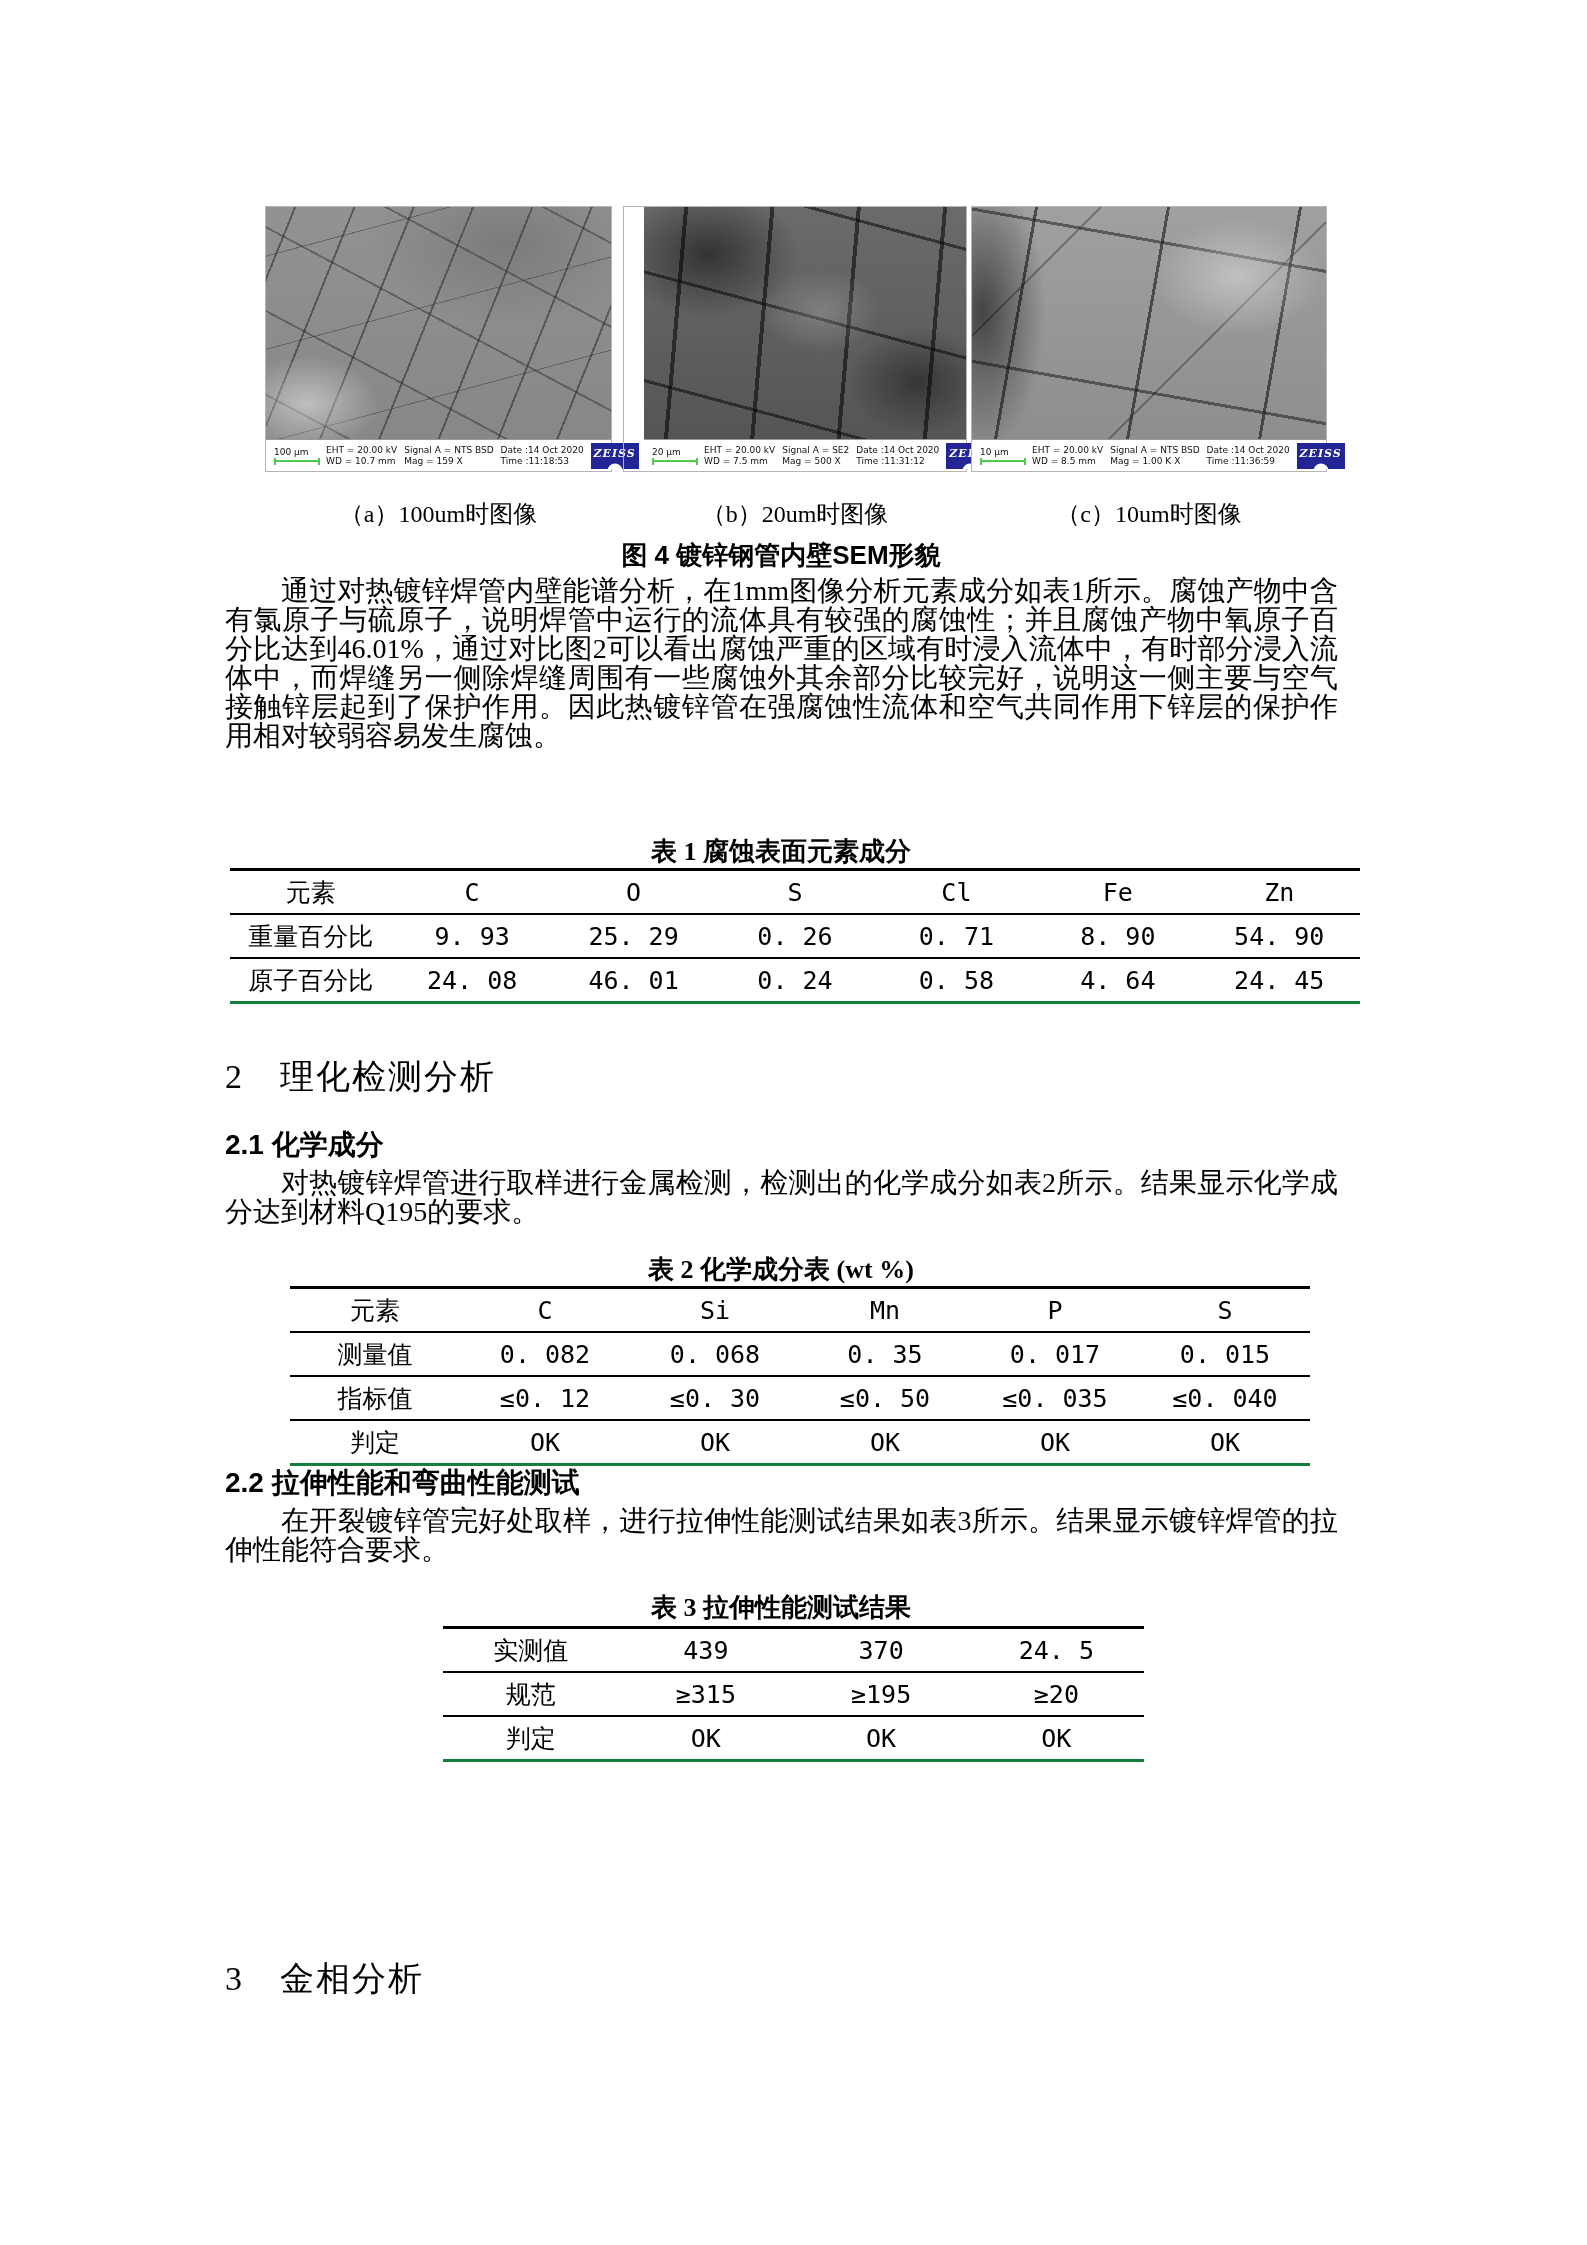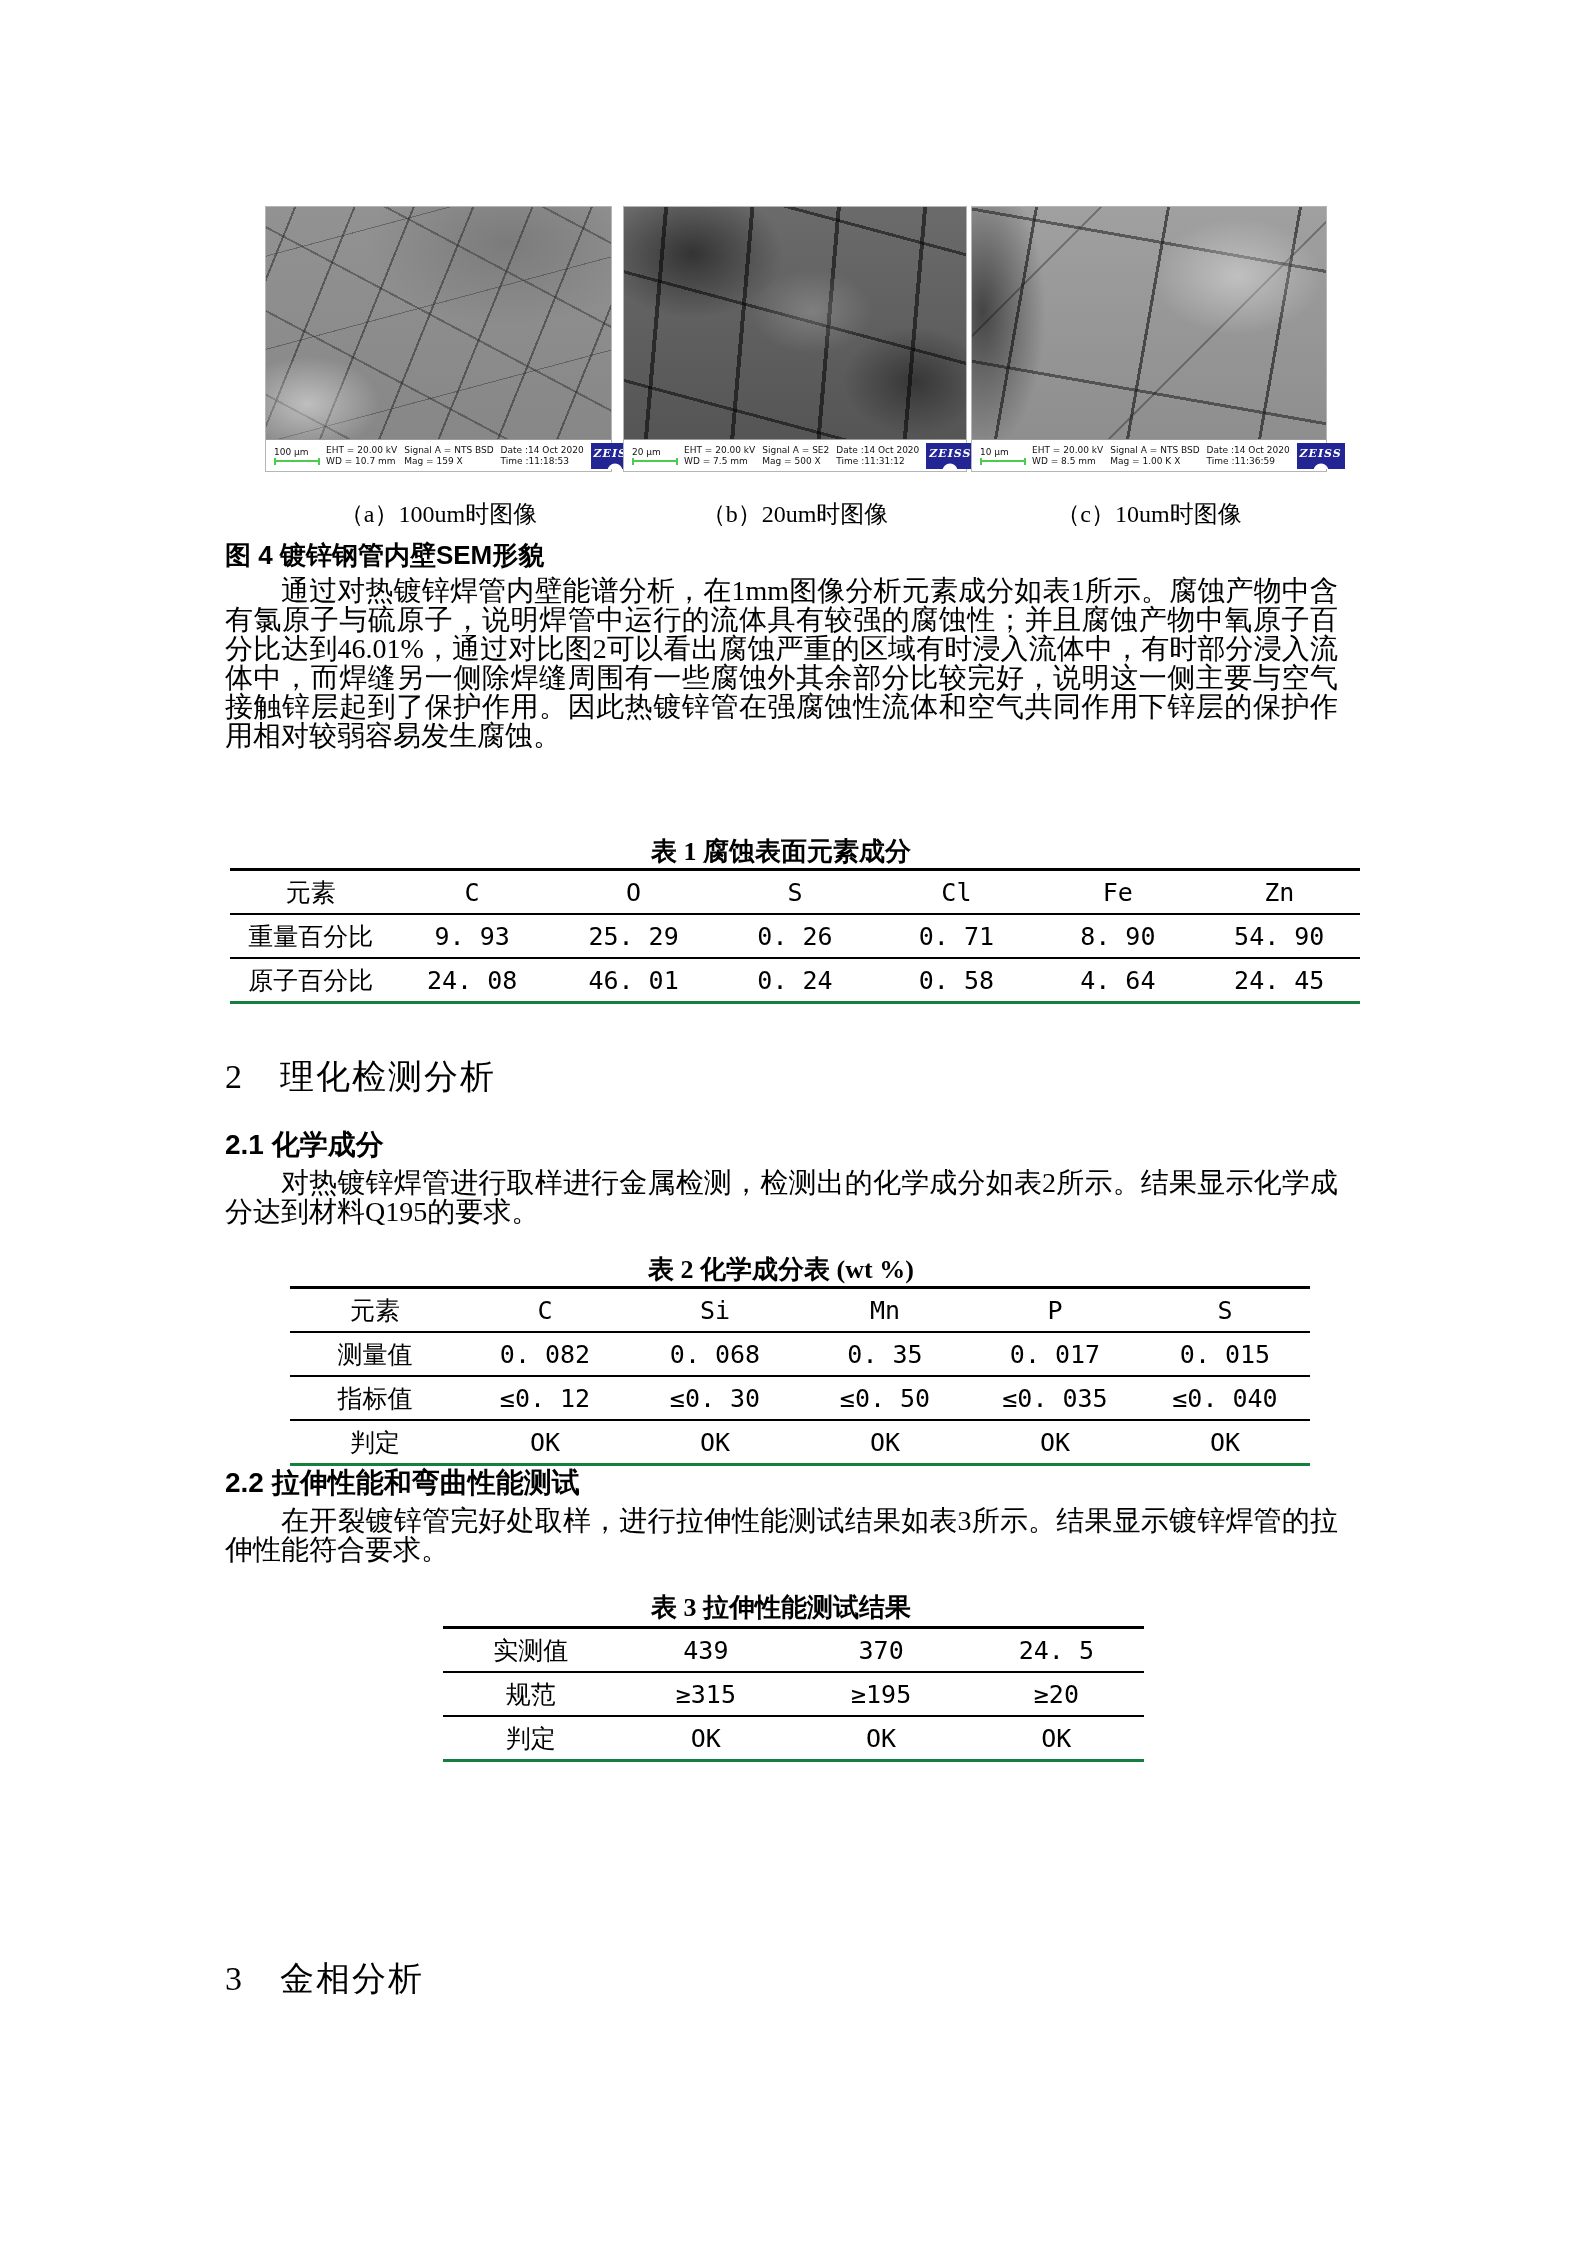--- a/index.html
+++ b/index.html
@@ -5,21 +5,21 @@
   html,body{margin:0;padding:0;background:#e8e8e8;}
   .page{
     position:relative; width:1587px; height:2245px; background:#ffffff;
     margin:0 auto; overflow:hidden; color:#000;
     font-family:"Liberation Serif", serif;
   }
   
   .fig-row{position:absolute; top:206px; left:265px; display:flex;}
   .sem{position:relative; height:266px; border:1px solid #b5b5b5; box-sizing:border-box; display:flex; flex-direction:column;}
   .sem-1{width:347px; margin-right:11px;}
-  .sem-2{width:344px; margin-right:4px;}
+  .sem-2{width:344px; margin-right:4px;padding-left:20px;}
   .sem-3{width:356px;}
   .sem-tex{flex:1;}
   .tex-a{background:
      radial-gradient(ellipse 120px 80px at 12% 85%, rgba(235,235,235,.55), transparent 60%),
      radial-gradient(ellipse 200px 120px at 70% 15%, rgba(60,60,60,.25), transparent 70%),
      repeating-linear-gradient(112deg, transparent 0 26px, rgba(35,35,35,.5) 26px 28px, transparent 28px 55px),
      repeating-linear-gradient(28deg, transparent 0 38px, rgba(45,45,45,.45) 38px 40px, transparent 40px 74px),
      repeating-linear-gradient(165deg, transparent 0 47px, rgba(25,25,25,.35) 47px 48px, transparent 48px 90px),
      linear-gradient(180deg,#929292,#878787);}
   .tex-b{background:
@@ -44,21 +44,21 @@
   .scalebar::after{content:""; position:absolute; left:0; right:0; top:2px; height:2px; background:#4ecb4e;}
   .mcol{margin-right:7px;}
   .zeiss{margin-left:auto; width:48px; height:26px; flex:none;
          background:radial-gradient(circle at 50% 108%, #ffffff 0 7px, transparent 8px), #232594;
          color:#fff; display:flex; align-items:flex-start; justify-content:center;
          font:italic bold 11px "DejaVu Serif", serif; letter-spacing:1px; padding-top:4px; box-sizing:border-box;}
   
   .cap-row{position:absolute; top:498px; left:265px; display:flex; font-size:24px;}
   .cap-row .cap{text-align:center;}
   .cap-1{width:347px; margin-right:11px;} .cap-2{width:344px; margin-right:4px;} .cap-3{width:356px;}
-  .fig-title{position:absolute; top:538px; left:225px; width:1112px; 
+  .fig-title{position:absolute; top:538px; left:225px; width:1112px; text-align:center;
              font-family:"Liberation Sans", sans-serif; font-weight:bold; font-size:26px;}
   
   .para{position:absolute; left:225px; width:1113px; font-size:28px; line-height:29px;
         text-align:justify; text-indent:56px;}
   .p1{top:576px;} .p21{top:1168px;} .p22{top:1506px;} .p3{top:1852px;}
   .h-num{position:absolute; left:225px; font-size:34px; font-family:"Liberation Serif", serif; letter-spacing:2px;}
   .h2{top:1054px;} .h3{top:1956px;}
   .h-sub{position:absolute; left:225px; font-family:"Liberation Sans", sans-serif; font-weight:bold; font-size:28px;}
   .h21{top:1126px;} .h22{top:1464px;}
   

